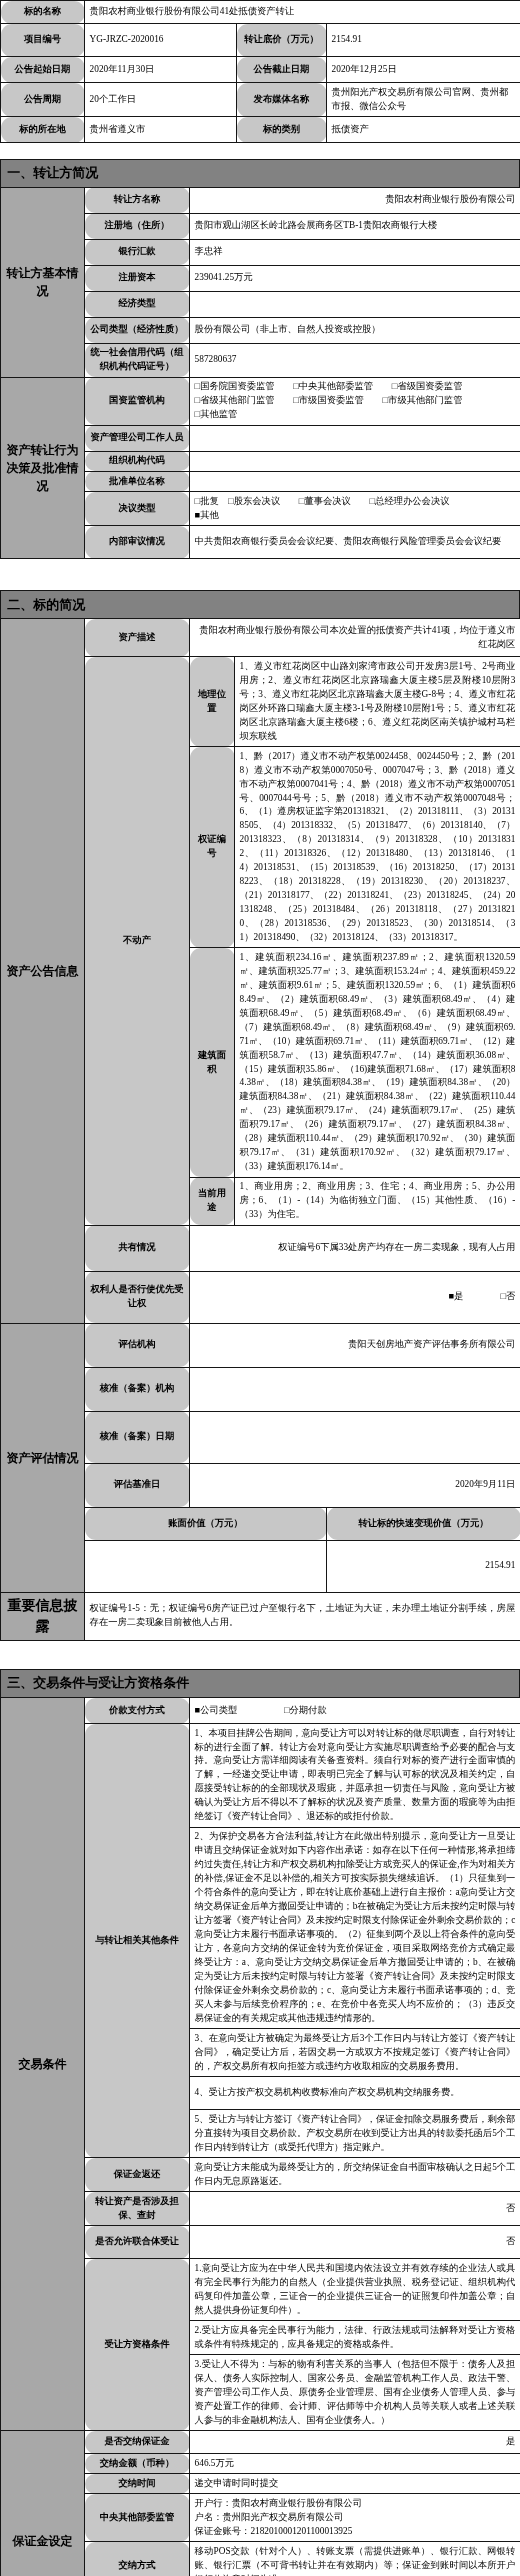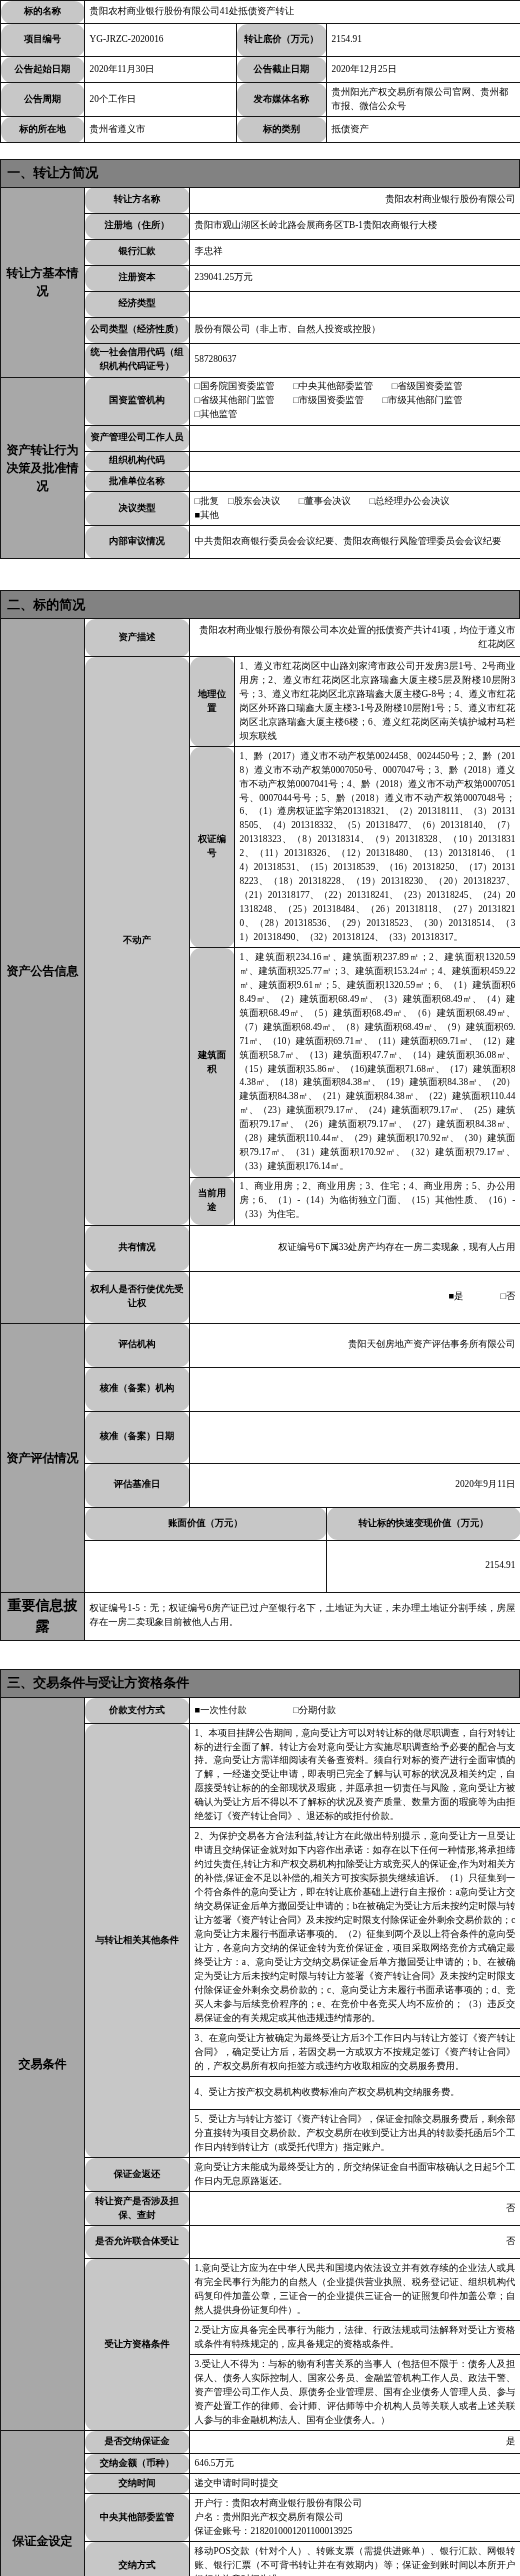--- a/index.html
+++ b/index.html
@@ -211,21 +211,21 @@
   <table style="margin-top:-1px;">
     <colgroup>
         <col style="width:84px">
         <col style="width:105px">
         <col style="width:331px">
       </colgroup>
     <tbody>
         <tr class="h50">
       <td class="side" rowspan="12">交易条件</td>
       <td class="lbl">价款支付方式</td>
-      <td>■一次性付款　　　　　□分期付款</td>
+      <td>■公司类型　　　　　□分期付款</td>
     </tr>
     <tr>
       <td class="lbl" rowspan="5">与转让相关其他条件</td>
       <td class="just">1、本项目挂牌公告期间，意向受让方可以对转让标的做尽职调查，自行对转让标的进行全面了解。转让方会对意向受让方实施尽职调查给予必要的配合与支持。意向受让方需详细阅读有关备查资料。须自行对标的资产进行全面审慎的了解，一经递交受让申请，即表明已完全了解与认可标的状况及相关约定，自愿接受转让标的的全部现状及瑕疵，并愿承担一切责任与风险，意向受让方被确认为受让方后不得以不了解标的状况及资产质量、数量方面的瑕疵等为由拒绝签订《资产转让合同》、退还标的或拒付价款。</td>
     </tr>
     <tr>
           <td class="just">2、为保护交易各方合法利益,转让方在此做出特别提示，意向受让方一旦受让申请且交纳保证金就对如下内容作出承诺：如存在以下任何一种情形,将承担缔约过失责任,转让方和产权交易机构扣除受让方或竞买人的保证金,作为对相关方的补偿,保证金不足以补偿的,相关方可按实际损失继续追诉。（1）只征集到一个符合条件的意向受让方，即在转让底价基础上进行自主报价：a意向受让方交纳交易保证金后单方撤回受让申请的；b在被确定为受让方后未按约定时限与转让方签署《资产转让合同》及未按约定时限支付除保证金外剩余交易价款的；c意向受让方未履行书面承诺事项的。（2）征集到两个及以上符合条件的意向受让方，各意向方交纳的保证金转为竞价保证金，项目采取网络竞价方式确定最终受让方：a、意向受让方交纳交易保证金后单方撤回受让申请的；b、在被确定为受让方后未按约定时限与转让方签署《资产转让合同》及未按约定时限支付除保证金外剩余交易价款的；c、意向受让方未履行书面承诺事项的；d、竞买人未参与后续竞价程序的；e、在竞价中各竞买人均不应价的；（3）违反交易保证金的有关规定或其他违规违约情形的。</td>
         </tr>
     <tr class="h90">
           <td class="just">3、在意向受让方被确定为最终受让方后3个工作日内与转让方签订《资产转让合同》，确定受让方后，若因交易一方或双方不按规定签订《资产转让合同》的，产权交易所有权向拒签方或违约方收取相应的交易服务费用。</td>

